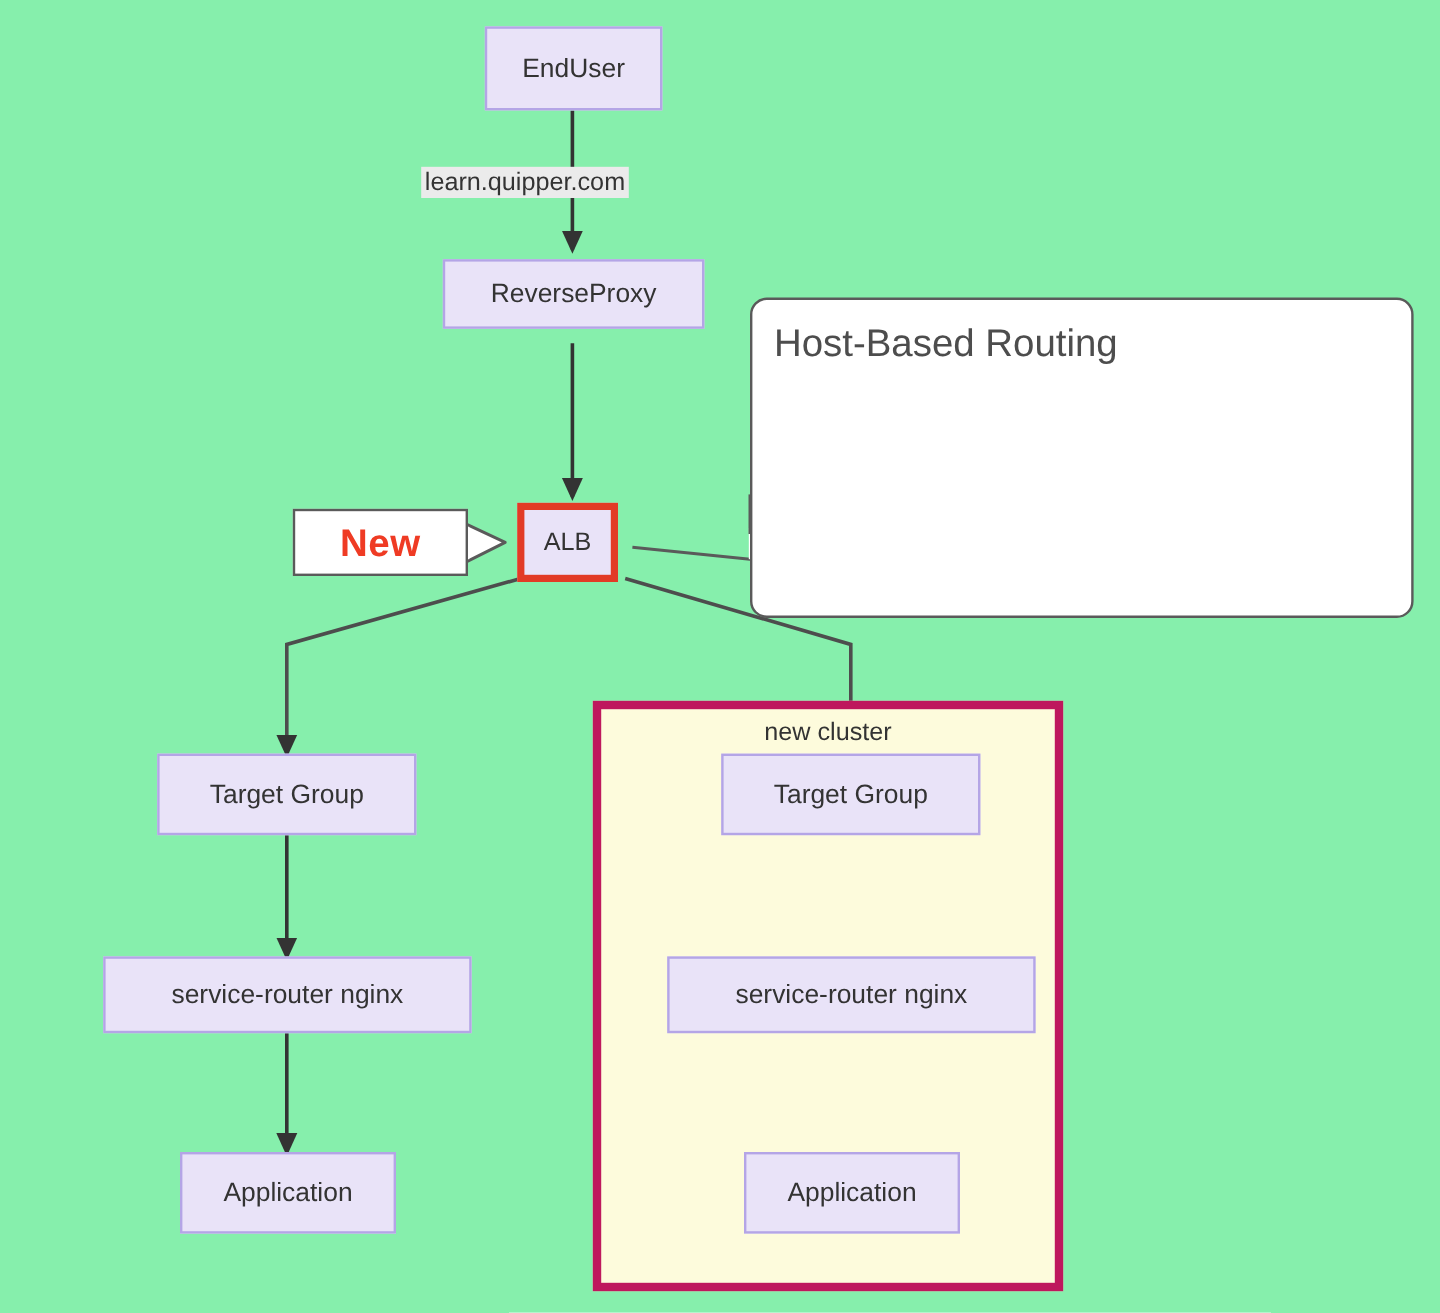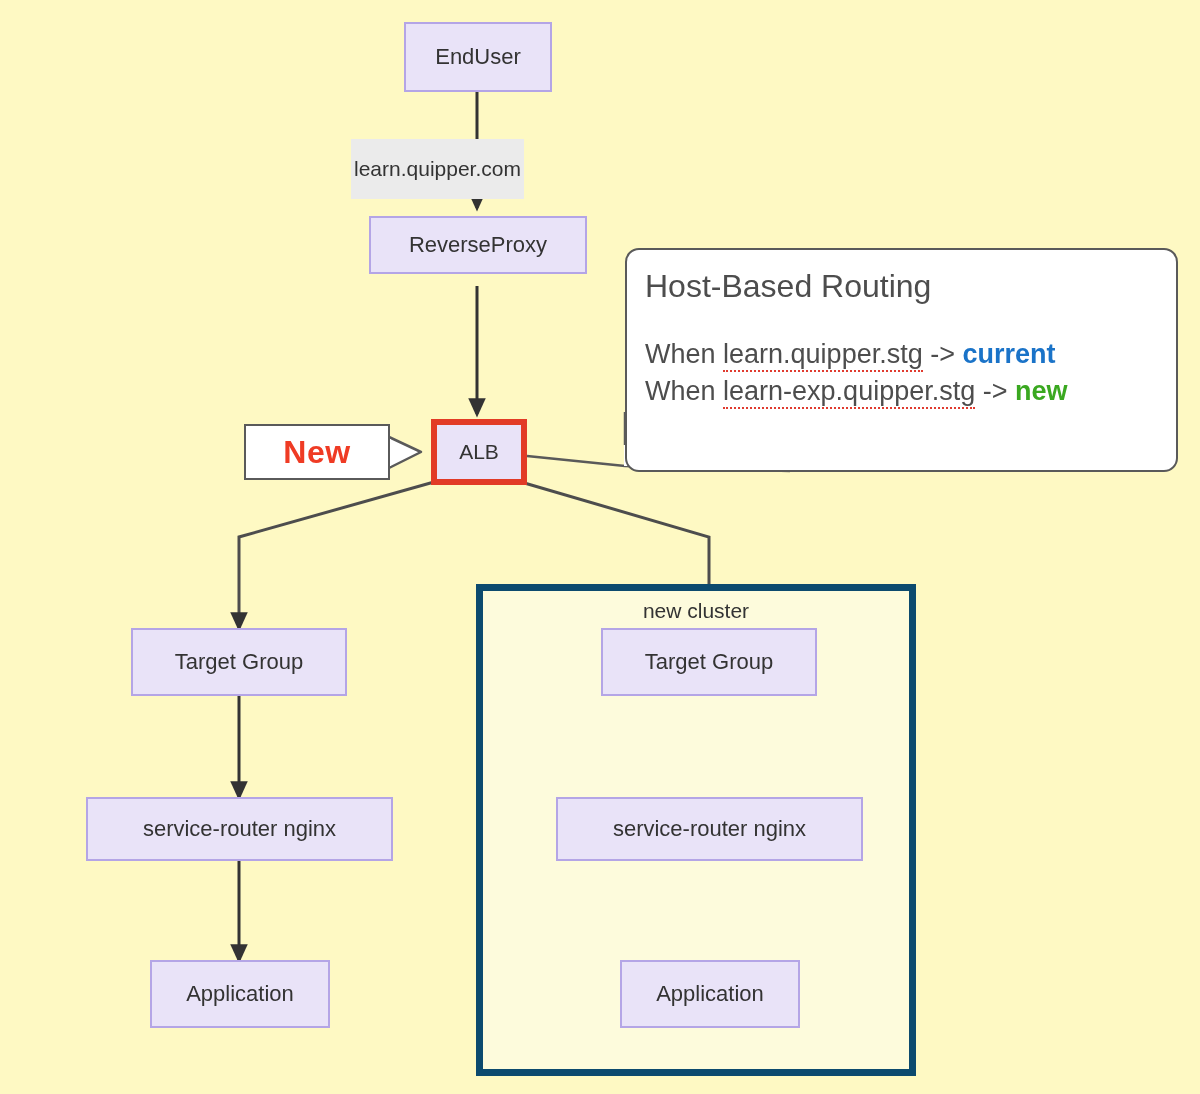--- a/index.html
+++ b/index.html
@@ -7,21 +7,21 @@
     padding: 0;
     background: #ffffff;
   }
   body {
     font-family: "Liberation Sans", sans-serif;
   }
   #canvas {
     position: relative;
     width: 1200px;
     height: 1094px;
-    background: #fef9c3;
+    background: #86efac;
     overflow: hidden;
   }
   svg#edges {
     position: absolute;
     left: 0;
     top: 0;
     width: 1200px;
     height: 1094px;
     pointer-events: none;
   }
@@ -33,25 +33,25 @@
     box-sizing: border-box;
   }
   .cluster.current {
     left: 20px;
     top: 584px;
     width: 440px;
     height: 492px;
     border: 7px solid #2a72b5;
   }
   .cluster.newc {
-    left: 476px;
+    left: 494px;
     top: 584px;
-    width: 440px;
+    width: 392px;
     height: 492px;
-    border: 7px solid #0c4a6e;
+    border: 7px solid #be185d;
   }
   .cluster-label {
     position: absolute;
     top: 8px;
     left: 0;
     width: 100%;
     text-align: center;
     font-size: 21px;
     color: #333333;
     font-family: "Liberation Sans", sans-serif;
@@ -75,36 +75,36 @@
     border: 6px solid #e23b26;
     font-size: 21px;
   }
 
   
   .edge-label {
     position: absolute;
     background: #ebebeb;
     color: #333333;
     font-size: 21px;
-    padding: 18px 3px;
+    padding: 1px 3px;
     white-space: nowrap;
   }
 
   
   .callout {
     position: absolute;
     box-sizing: border-box;
     background: #ffffff;
     border: 2.5px solid #5a5a5a;
   }
   .callout.routing {
     left: 625px;
     top: 248px;
     width: 553px;
-    height: 224px;
+    height: 267px;
     border-radius: 14px;
     padding: 16px 18px 0 18px;
   }
   .callout-title {
     font-size: 32px;
     color: #4d4d4d;
     line-height: 1.25;
   }
   .callout-rules {
     margin-top: 30px;
@@ -179,38 +179,30 @@
 
   <div class="edge-label" style="left:351px; top:139px;">
     <span>learn.quipper.com</span>
   </div>
 
   <div class="node" style="left:369px; top:216px; width:218px; height:58px;">
     <span>ReverseProxy</span>
   </div>
 
 
-  <div class="node alb" style="left:431px; top:419px; width:96px; height:66px;">
+  <div class="node alb" style="left:431px; top:419px; width:84px; height:66px;">
     <span>ALB</span>
   </div>
 
   <div class="callout newbox">
     <span class="newbox-text">New</span>
   </div>
 
   <div class="callout routing">
     <div class="callout-title">Host-Based Routing</div>
-    <div class="callout-rules">
-      <div class="rule-line">
-        <span>When </span><span class="spellerr">learn.quipper.stg</span><span> -&gt; </span><span class="kw-current">current</span>
-      </div>
-      <div class="rule-line">
-        <span>When </span><span class="spellerr">learn-exp.quipper.stg</span><span> -&gt; </span><span class="kw-new">new</span>
-      </div>
-    </div>
   </div>
 
 
   <div class="node" style="left:131px; top:628px; width:216px; height:68px;">
     <span>Target Group</span>
   </div>
   <div class="node" style="left:86px; top:797px; width:307px; height:64px;">
     <span>service-router nginx</span>
   </div>
   <div class="node" style="left:150px; top:960px; width:180px; height:68px;">

